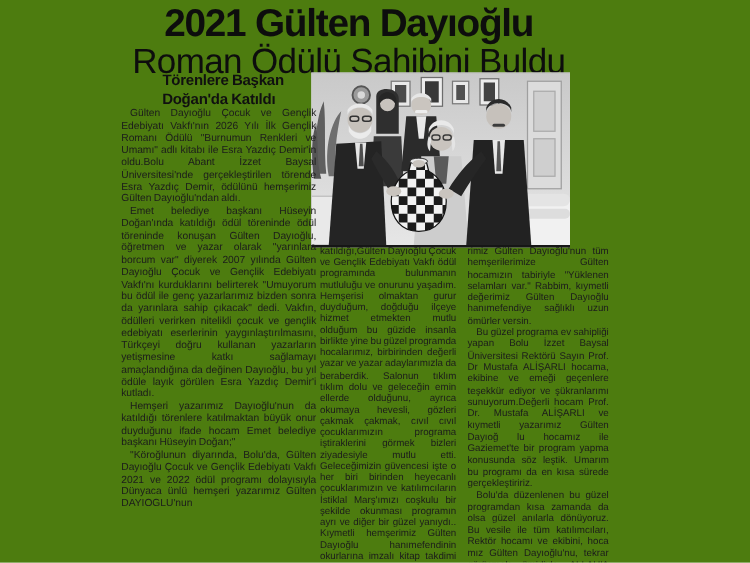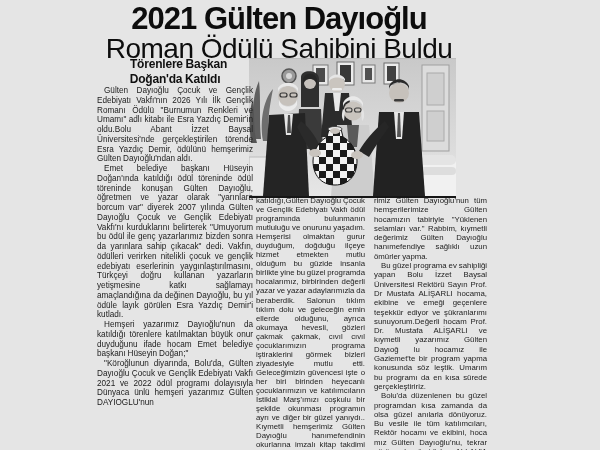--- a/index.html
+++ b/index.html
@@ -3,21 +3,21 @@
 <meta charset="utf-8">
 <style>
   html, body { margin:0; padding:0; }
   body {
     width:600px; height:450px;
     background:#ffffff;
     font-family:"Liberation Sans", sans-serif;
     color:#1c1c1c;
     -webkit-font-smoothing:antialiased;
   }
-  .page { position:relative; width:600px; height:450px; background:#e5e5e5; overflow:hidden; }
+  .page { position:relative; width:600px; height:450px; background:#4d7c0f; overflow:hidden; }
 
   .headline-block { position:absolute; left:88px; top:2px; width:382px; text-align:center; color:#0d0d0d; }
   .headline-line1 { font-size:31px; font-weight:800; letter-spacing:-1px; line-height:34px; white-space:nowrap; }
   .headline-line2 { font-size:28px; font-weight:400; letter-spacing:-0.5px; line-height:26px; white-space:nowrap; }
 
   .col { position:absolute; text-align:justify; hyphens:auto; -webkit-hyphens:auto; word-spacing:-0.4px; }
   .col p { margin:0; text-indent:7px; }
 
   .col1 { left:97px; top:57px; width:156px; font-size:8.2px; line-height:9.75px; }
   .subhead {
@@ -162,18 +162,18 @@
     <p>Emet belediye başkanı Hüseyin Doğan'ında katıldığı ödül töreninde ödül töreninde konuşan Gülten Dayıoğlu, öğretmen ve yazar olarak "yarınlara borcum var" diyerek 2007 yılında Gülten Dayıoğlu Çocuk ve Gençlik Edebiyatı Vakfı'nı kurduklarını belirterek "Umuyorum bu ödül ile genç yazarlarımız bizden sonra da yarınlara sahip çıkacak" dedi. Vakfın, ödülleri verirken nitelikli çocuk ve gençlik edebiyatı eserlerinin yaygınlaştırılmasını, Türkçeyi doğru kullanan yazarların yetişmesine katkı sağlamayı amaçlandığına da değinen Dayıoğlu, bu yıl ödüle layık görülen Esra Yazdıç Demir'i kutladı.</p>
     <p>Hemşeri yazarımız Dayıoğlu'nun da katıldığı törenlere katılmaktan büyük onur duyduğunu ifade hocam Emet belediye başkanı Hüseyin Doğan;"</p>
     <p>"Köroğlunun diyarında, Bolu'da, Gülten Dayıoğlu Çocuk ve Gençlik Edebiyatı Vakfı 2021 ve 2022 ödül programı dolayısıyla Dünyaca ünlü hemşeri yazarımız Gülten DAYIOGLU'nun</p>
   </div>
 
   <div class="col col2" lang="tr">
     <p style="text-indent:0">katıldığı,Gülten Dayıoğlu Çocuk ve Gençlik Edebiyatı Vakfı ödül programında bulunmanın mutluluğu ve onurunu yaşadım. Hemşerisi olmaktan gurur duyduğum, doğduğu ilçeye hizmet etmekten mutlu olduğum bu güzide insanla birlikte yine bu güzel programda hocalarımız, birbirinden değerli yazar ve yazar adaylarımızla da beraberdik. Salonun tıklım tıklım dolu ve geleceğin emin ellerde olduğunu, ayrıca okumaya hevesli, gözleri çakmak çakmak, cıvıl cıvıl çocuklarımızın programa iştiraklerini görmek bizleri ziyadesiyle mutlu etti. Geleceğimizin güvencesi işte o her biri birinden heyecanlı çocuklarımızın ve katılımcıların İstiklal Marş'ımızı coşkulu bir şekilde okunması programın ayrı ve diğer bir güzel yanıydı.. Kıymetli hemşerimiz Gülten Dayıoğlu hanımefendinin okurlarına imzalı kitap takdimi ise duygusal anlara sahne oldu. Hemşe-</p>
   </div>
 
   <div class="col col3" lang="tr">
-    <p style="text-indent:0">rimiz Gülten Dayıoğlu'nun tüm hemşerilerimize Gülten hocamızın tabiriyle "Yüklenen selamları var." Rabbim, kıymetli değerimiz Gülten Dayıoğlu hanımefendiye sağlıklı uzun ömürler yapma.</p>
+    <p style="text-indent:0">rimiz Gülten Dayıoğlu'nun tüm hemşerilerimize Gülten hocamızın tabiriyle "Yüklenen selamları var." Rabbim, kıymetli değerimiz Gülten Dayıoğlu hanımefendiye sağlıklı uzun ömürler versin.</p>
     <p>Bu güzel programa ev sahipliği yapan Bolu İzzet Baysal Üniversitesi Rektörü Sayın Prof. Dr Mustafa ALİŞARLI hocama, ekibine ve emeği geçenlere teşekkür ediyor ve şükranlarımı sunuyorum.Değerli hocam Prof. Dr. Mustafa ALİŞARLI ve kıymetli yazarımız Gülten Dayıoğ lu hocamız ile Gaziemet'te bir program yapma konusunda söz leştik. Umarım bu programı da en kısa sürede gerçekleştiririz.</p>
     <p>Bolu'da düzenlenen bu güzel programdan kısa zamanda da olsa güzel anılarla dönüyoruz. Bu vesile ile tüm katılımcıları, Rektör hocamı ve ekibini, hoca mız Gülten Dayıoğlu'nu, tekrar görüşmek ümidiyle ALLAH'A emanet ediyorum."dedi.</p>
   </div>
 
 </div>
 
 </body></html>

